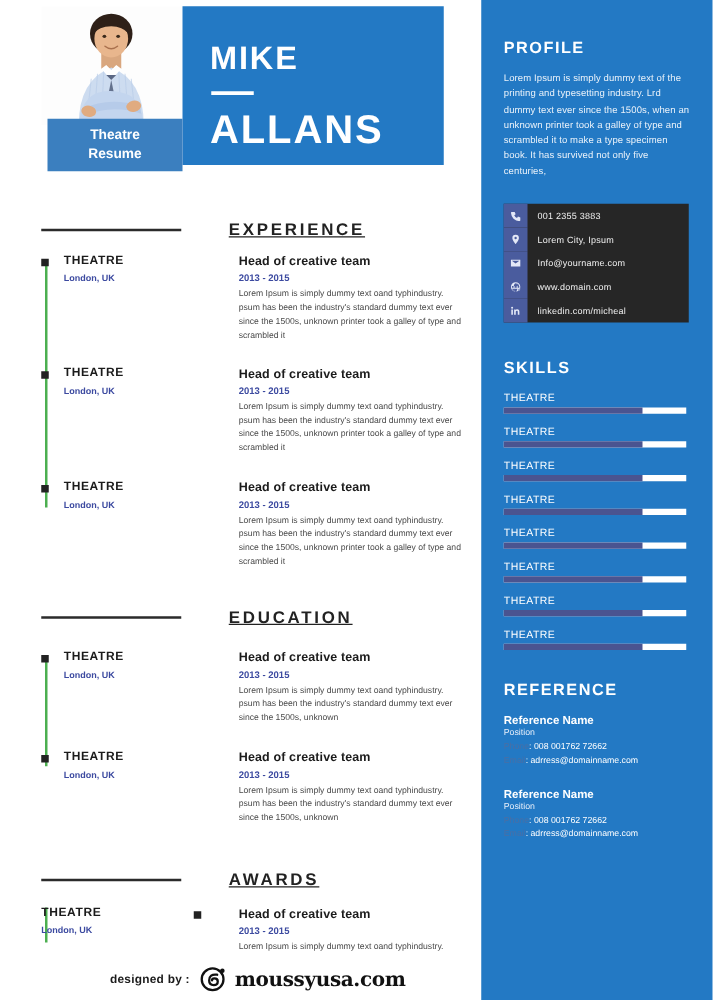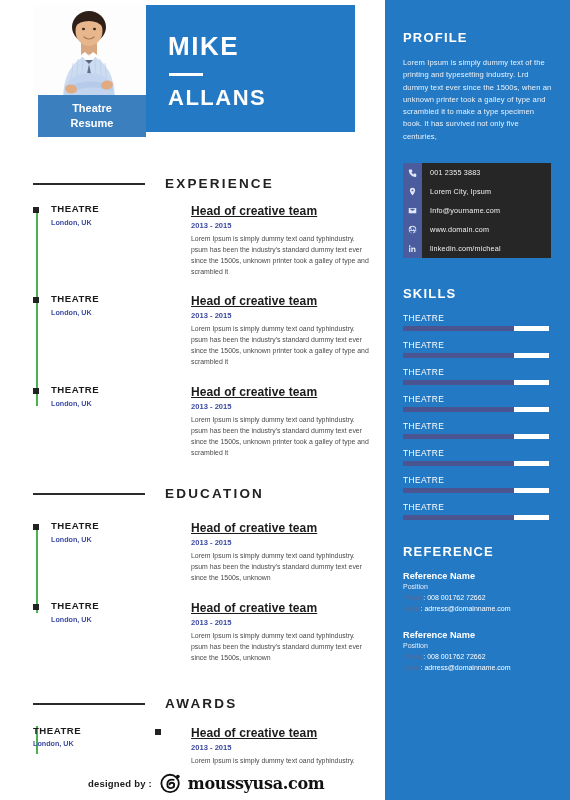--- a/index.html
+++ b/index.html
@@ -92,21 +92,21 @@
     position: absolute; left: 22px; top: 28px;
     color: #ffffff; font-size: 26px; font-weight: bold;
     letter-spacing: 1.5px; line-height: 1;
   }
   .name-rule {
     position: absolute; left: 23px; top: 68px;
     width: 34px; height: 3px; background: #ffffff;
   }
   .lname {
     position: absolute; left: 22px; top: 82px;
-    color: #ffffff; font-size: 22px; font-weight: bold;
+    color: #ffffff; font-size: 32px; font-weight: bold;
     letter-spacing: 1.5px; line-height: 1;
   }
   .badge {
     position: absolute; left: 38px; top: 95px;
     width: 108px; height: 42px;
     background: #3b7fbf;
     display: flex; flex-direction: column;
     align-items: center; justify-content: center;
     color: #ffffff; font-size: 11px; font-weight: bold;
     line-height: 1.35;
@@ -115,44 +115,45 @@
   
   .section-head {
     position: absolute; left: 0; width: 385px;
     display: flex; align-items: center;
   }
   .sec-rule {
     width: 112px; height: 2px; background: #2b2b2b;
     margin-left: 33px;
   }
   .sec-title {
-    margin-left: 20px;
+    margin-left: 38px;
     font-size: 13.5px; font-weight: bold; color: #222222;
     letter-spacing: 2.2px;
+    text-decoration: underline;
   }
 
   .entry { position: absolute; left: 0; width: 385px; }
   .entry-left { position: absolute; left: 33px; top: 0; width: 110px; }
   .bullet {
     position: absolute; left: 0px; top: 3px;
     width: 6px; height: 6px; background: #222;
   }
   .org {
     margin-left: 18px;
     font-size: 9.6px; font-weight: bold; color: #1b1b1b;
     letter-spacing: .5px; line-height: 1;
   }
   .loc {
     margin-left: 18px; margin-top: 4px;
     font-size: 7.2px; font-weight: bold; color: #3c4aa0;
   }
   .entry-right { position: absolute; left: 191px; top: 0; width: 182px; }
   .role {
-    font-size: 12px; font-weight: bold; color: #1b1b1b;
-    letter-spacing: .1px; margin-bottom: 3px; text-decoration: underline;
+    font-size: 10px; font-weight: bold; color: #1b1b1b;
+    letter-spacing: .1px; margin-bottom: 3px;
   }
   .years {
     font-size: 7.6px; font-weight: bold; color: #3c4aa0;
     margin-bottom: 4px;
   }
   .desc {
     font-size: 6.9px; color: #4a4a4a; line-height: 1.58;
   }
   .timeline {
     position: absolute; width: 2px; background: #4caf50;

